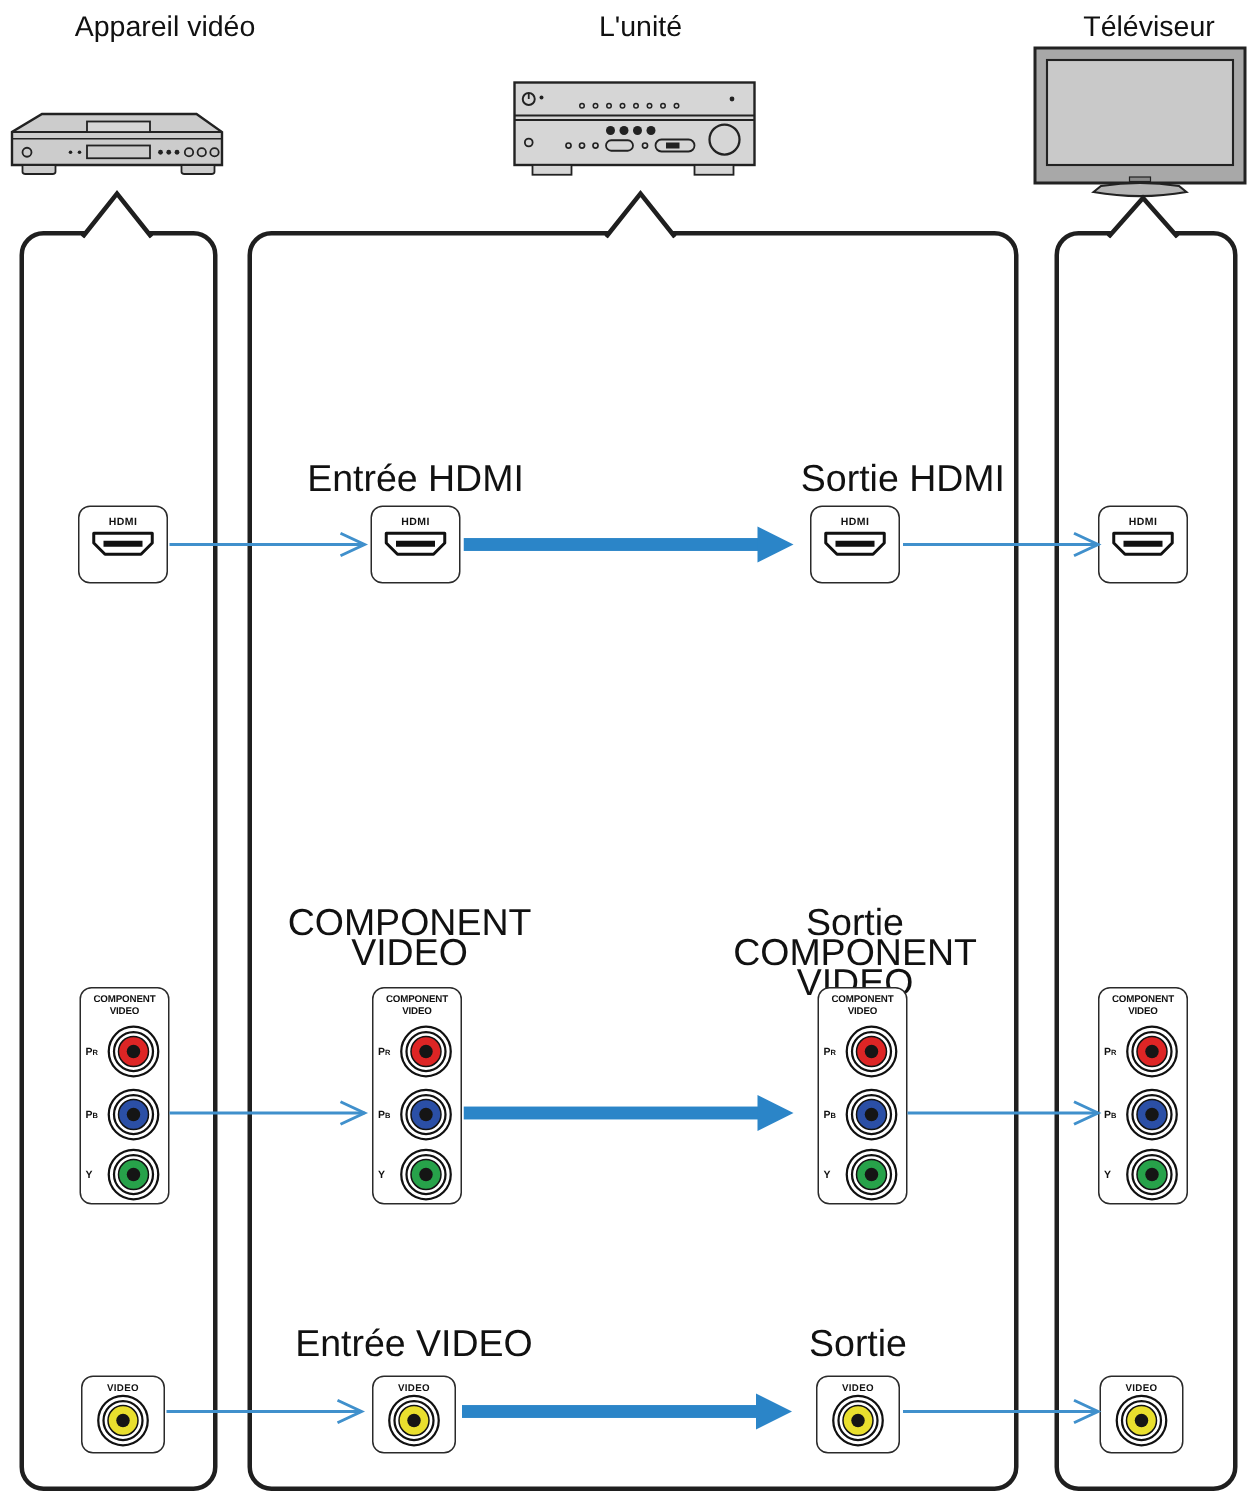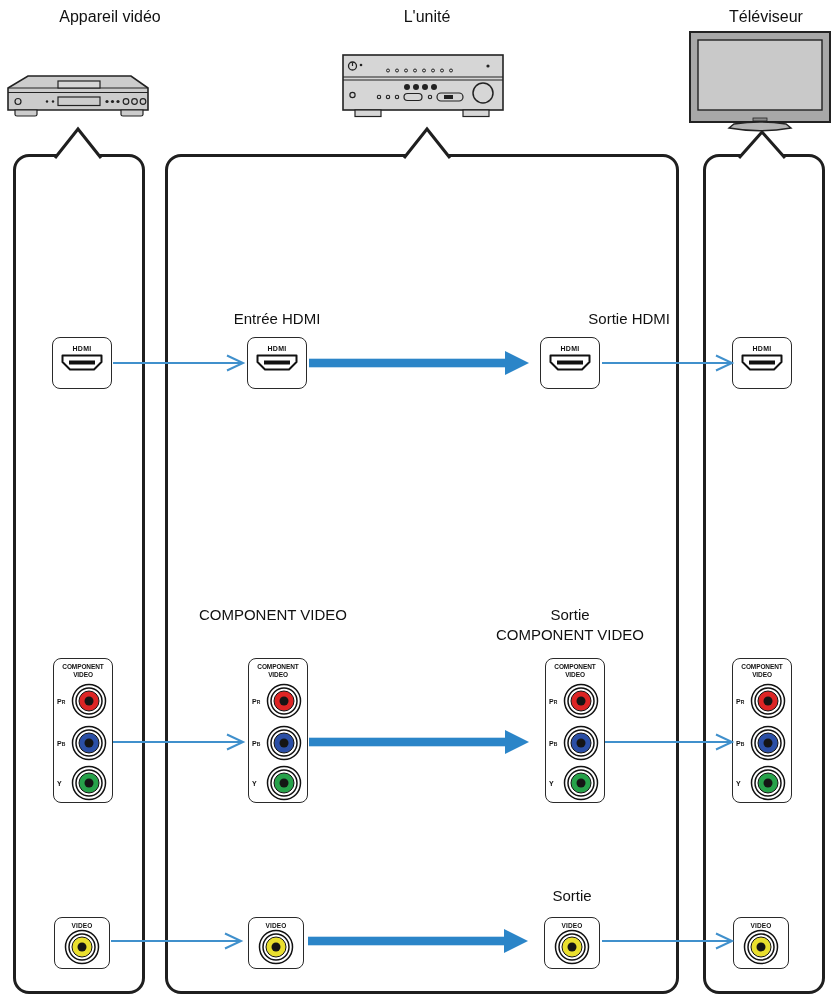--- a/index.html
+++ b/index.html
@@ -1,26 +1,26 @@
 <!DOCTYPE html>
 <html><head>
 <meta charset="utf-8">
 <style>
   html,body{margin:0;padding:0;background:#fff;}
   #canvas{
     position:relative;width:834px;height:1006px;background:#fff;overflow:hidden;
     font-family:"Liberation Sans",sans-serif;color:#111;
   }
-  .toplabel{position:absolute;top:8px;font-size:16px;text-align:center;color:#111;}
+  .toplabel{position:absolute;top:8px;font-size:19px;text-align:center;color:#111;}
   .col-box{
     position:absolute;top:154px;height:840px;box-sizing:border-box;
     border:3px solid #1f1f1f;border-radius:16px;background:#fff;z-index:1;
   }
   .notch{position:absolute;z-index:2;}
-  .seclabel{position:absolute;font-size:15px;line-height:20px;text-align:center;color:#111;z-index:3;}
+  .seclabel{position:absolute;font-size:25px;line-height:20px;text-align:center;color:#111;z-index:3;}
   .jack{
     position:absolute;box-sizing:border-box;background:#fff;border:1.5px solid #2a2a2a;
     border-radius:8px;text-align:center;z-index:3;
   }
   .hdmi-jack{width:60px;height:52px;}
   .hdmi-jack .t{font-size:7px;font-weight:700;margin-top:7px;letter-spacing:.3px;}
   .hdmi-jack svg{margin-top:2px;}
   .video-jack{width:56px;height:52px;}
   .video-jack .t{font-size:6.5px;font-weight:700;margin-top:4px;letter-spacing:.2px;}
   .comp-block{width:60px;height:145px;}
@@ -308,20 +308,21 @@
   </svg>
   <svg class="arrow" style="left:309px;top:727px;" width="221" height="30" viewBox="0 0 221 30">
     <rect x="0" y="10.7" width="197" height="8.6" fill="#2b85c8"></rect>
     <polygon points="196,3 220,15 196,27" fill="#2b85c8"></polygon>
   </svg>
   <svg class="arrow" style="left:604px;top:732px;" width="131" height="20" viewBox="0 0 131 20">
     <line x1="1" y1="10" x2="128" y2="10" stroke-width="2" stroke="#4090cc"></line>
     <path d="M112,2.5 L128,10 L112,17.5" fill="none" stroke-width="2" stroke="#4090cc"></path>
   </svg>
 
+  <div class="seclabel" style="left:176px;top:886px;width:200px;">Entrée VIDEO</div>
   <div class="seclabel" style="left:472px;top:886px;width:200px;">Sortie</div>
 
   <div class="jack video-jack" style="left:54px;top:917px;">
     <div class="t">VIDEO</div>
     <svg width="36" height="36" viewBox="0 0 36 36">
       <circle cx="18" cy="18" r="16.5" fill="#fff" stroke="#111" stroke-width="1.5"></circle>
       <circle cx="18" cy="18" r="13" fill="#fff" stroke="#111" stroke-width="1.5"></circle>
       <circle cx="18" cy="18" r="10" stroke="#111" stroke-width="1" fill="#e9df2e"></circle>
       <circle cx="18" cy="18" r="4.5" fill="#151515"></circle>
     </svg>

